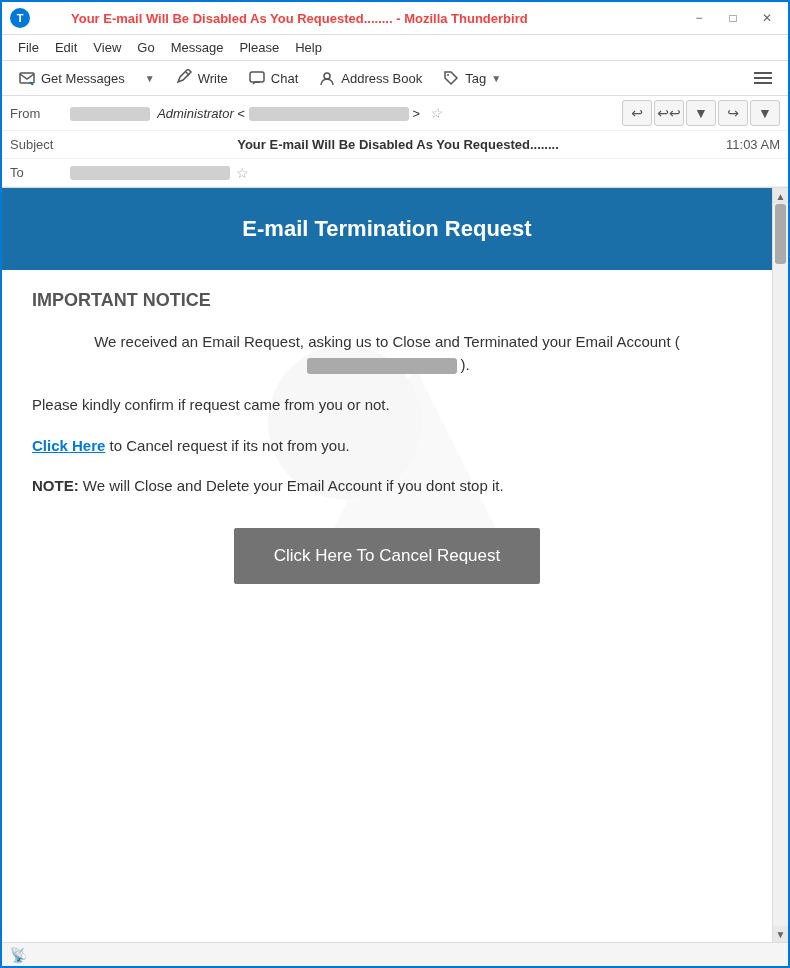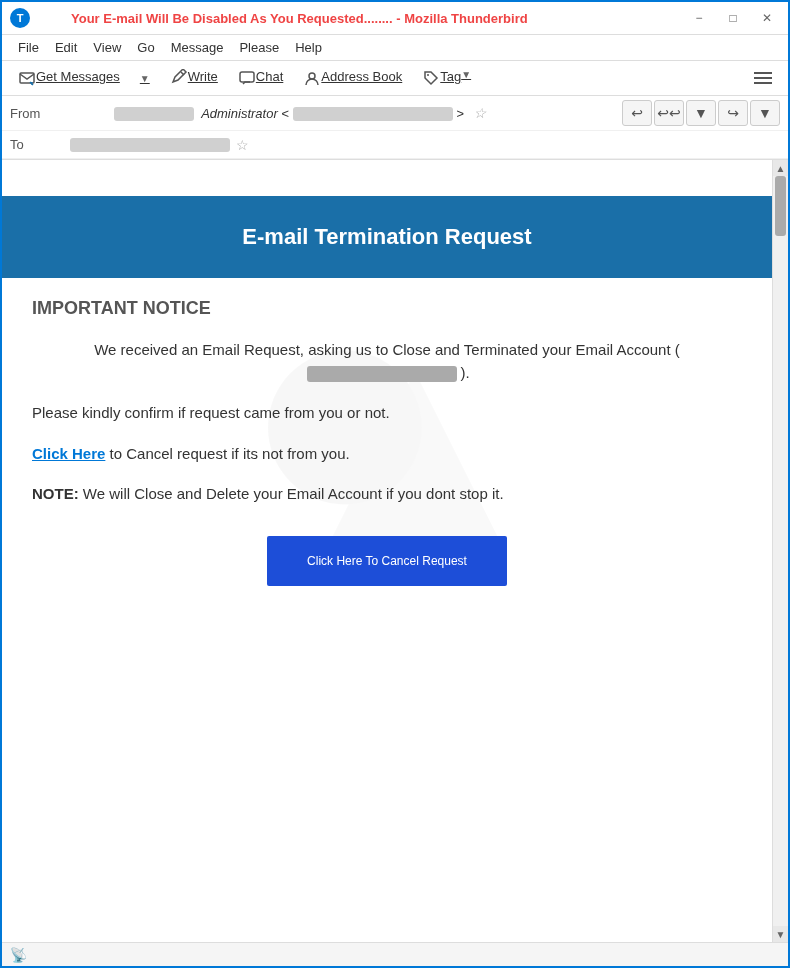--- a/index.html
+++ b/index.html
@@ -83,29 +83,29 @@
     .toolbar {
       display: flex;
       align-items: center;
       padding: 4px 8px;
       background: #fff;
       border-bottom: 1px solid #ddd;
       gap: 4px;
     }
     .toolbar-btn {
       display: flex;
-      align-items: flex-start;
+      align-items: center;
+      gap: 5px;
       padding: 4px 8px;
       font-size: 13px;
       color: #333;
       cursor: pointer;
       background: transparent;
       border: none;
       border-radius: 3px;
-      text-decoration: underline;
     }
     .toolbar-dropdown-arrow {
       font-size: 10px;
       color: #666;
     }
     .toolbar-spacer { flex: 1; }
     .hamburger-btn {
       display: flex;
       flex-direction: column;
       gap: 3px;
@@ -169,21 +169,20 @@
     }
     .from-row {
       display: flex;
       align-items: center;
       justify-content: space-between;
     }
     .from-left {
       display: flex;
       align-items: flex-end;
       flex: 1;
-      gap: 44px;
     }
     .from-actions {
       display: flex;
       gap: 2px;
     }
     .action-btn {
       width: 30px;
       height: 26px;
       display: flex;
       align-items: center;
@@ -218,21 +217,20 @@
     .email-body-wrapper {
       flex: 1;
       display: flex;
       overflow: hidden;
     }
     .email-body-scroll {
       flex: 1;
       overflow-y: auto;
       overflow-x: hidden;
       background: #fff;
-      margin-top: 36px;
     }
     .scrollbar {
       width: 16px;
       background: #f0f0f0;
       border-left: 1px solid #ddd;
       display: flex;
       flex-direction: column;
       align-items: center;
     }
     .scroll-arrow {
@@ -359,25 +357,25 @@
     .note-bold {
       font-weight: bold;
     }
     .cancel-btn-wrapper {
       text-align: center;
       margin: 20px 0;
       position: relative;
       z-index: 1;
     }
     .cancel-btn {
-      background: #1d4ed8;
+      background: #737373;
       color: #fff;
       border: none;
       padding: 18px 40px;
-      font-size: 12px;
+      font-size: 17px;
       cursor: pointer;
       border-radius: 2px;
       min-width: 240px;
     }
 
     
     .status-bar {
       display: flex;
       align-items: center;
       padding: 3px 8px;
@@ -505,20 +503,25 @@
       </div>
       <div class="from-actions">
         <div class="action-btn">↩</div>
         <div class="action-btn">↩↩</div>
         <div class="action-btn">▼</div>
         <div class="action-btn">↪</div>
         <div class="action-btn">▼</div>
       </div>
     </div>
 
+    <div class="header-row subject-row">
+      <span class="header-label">Subject</span>
+      <span class="subject-value">Your E-mail Will Be Disabled As You Requested........</span>
+      <span class="time-value">11:03 AM</span>
+    </div>
 
     <div class="header-row to-row">
       <span class="header-label">To</span>
       <span class="header-blurred-long"></span>
       <span class="star-icon">☆</span>
     </div>
   </div>
 
   <div class="email-body-wrapper">
     <div class="email-body-scroll">

